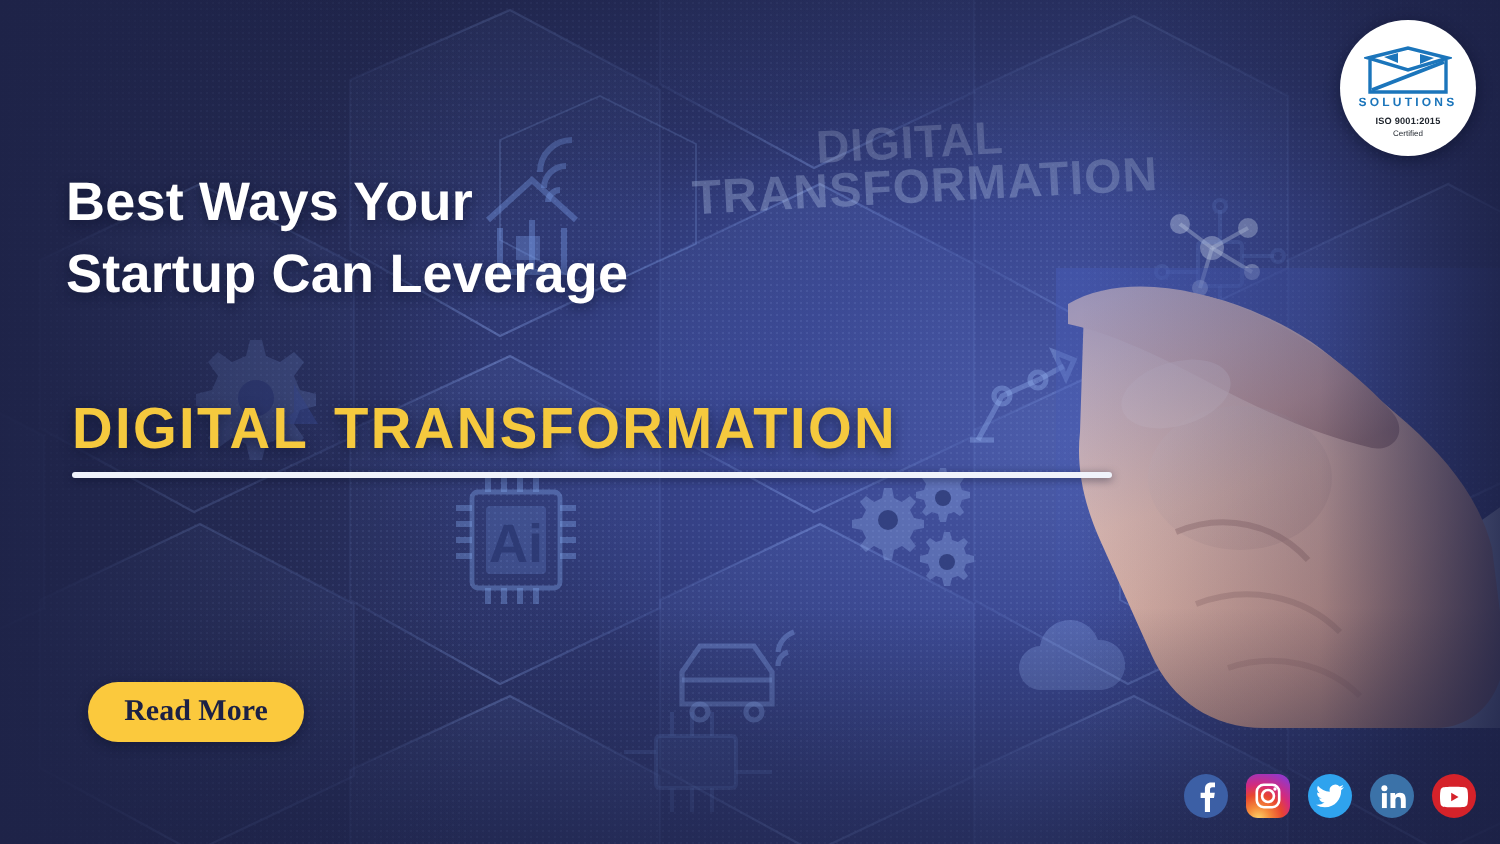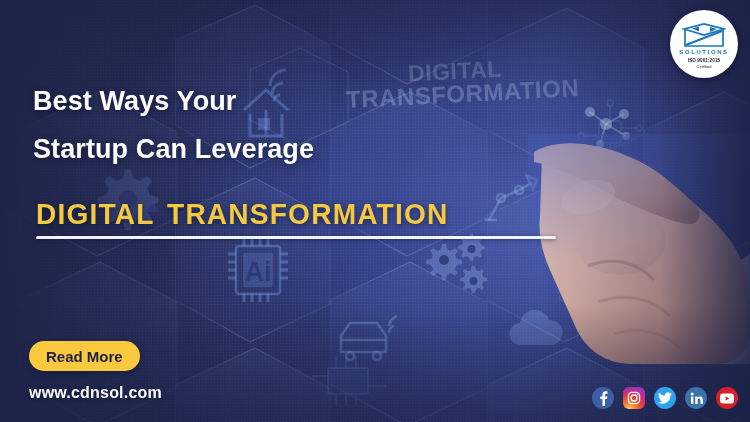--- a/index.html
+++ b/index.html
@@ -65,21 +65,21 @@
   
   .headline {
     position:absolute; left:33px; top:83px;
     color:#ffffff;
     font-size:27px;
     font-weight:bold;
     line-height:36px;
     letter-spacing:0.1px;
     text-shadow:0 2px 6px rgba(10,14,40,0.55);
   }
-  .headline .l2 { display:block;margin-top:12px; }
+  .headline .l2 { display:block; }
 
   .yellow-title {
     position:absolute; left:36px; top:186px;
     color:#f5c93e;
     font-size:42px;
     font-weight:bold;
     font-family:"Liberation Sans Narrow","Liberation Sans", sans-serif;
     letter-spacing:1.2px;
     font-variant:small-caps;
     text-transform:lowercase;
@@ -90,33 +90,33 @@
   }
   .yellow-rule {
     position:absolute; left:36px; top:236px;
     width:520px; height:3px;
     background:#f0f3fb;
     border-radius:2px;
     box-shadow:0 1px 4px rgba(10,14,40,0.5);
   }
 
   .read-more {
-    position:absolute; left:29px; top:341px;
+    position:absolute; left:44px; top:341px;
     display:inline-flex; align-items:center; justify-content:center;
     min-width:108px; height:30px;
     padding:0 17px;
     background:#fbc93d;
     color:#1c2145;
     font-size:15px;
     font-weight:bold;
     border:none;
     border-radius:16px;
     cursor:pointer;
     box-shadow:0 2px 6px rgba(8,12,35,0.4);
-    font-family:Liberation Sans, sans-serif;
+    font-family:Liberation Serif, serif;
   }
 
   .site-url {
     position:absolute; left:29px; top:384px;
     color:#ffffff;
     font-size:16px;
     font-weight:bold;
     letter-spacing:0.2px;
     text-decoration:none;
     text-shadow:0 1px 4px rgba(10,14,40,0.5);
@@ -391,21 +391,20 @@
   <div class="headline">
     <span>Best Ways Your</span>
     <span class="l2">Startup Can Leverage</span>
   </div>
 
   <div class="yellow-title">Digital Transformation</div>
   <div class="yellow-rule"></div>
 
   <button class="read-more">Read More</button>
 
-  <a class="site-url" href="#">www.cdnsol.com</a>
 
   <div class="logo-badge">
     <div class="logo-mark">
       <svg viewBox="0 0 88 54" fill="none" stroke="#1b75bb" stroke-width="3.4">
         <path d="M4 14 L44 4 L84 14 L44 26 Z"></path>
         <path d="M6 16 L6 48 L82 48 L82 16"></path>
         <path d="M8 46 L80 18" stroke-width="4"></path>
         <path d="M20 13 L34 9 L34 19 Z" fill="#1b75bb" stroke="none"></path>
         <path d="M56 10 L70 14 L56 20 Z" fill="#1b75bb" stroke="none"></path>
       </svg>

